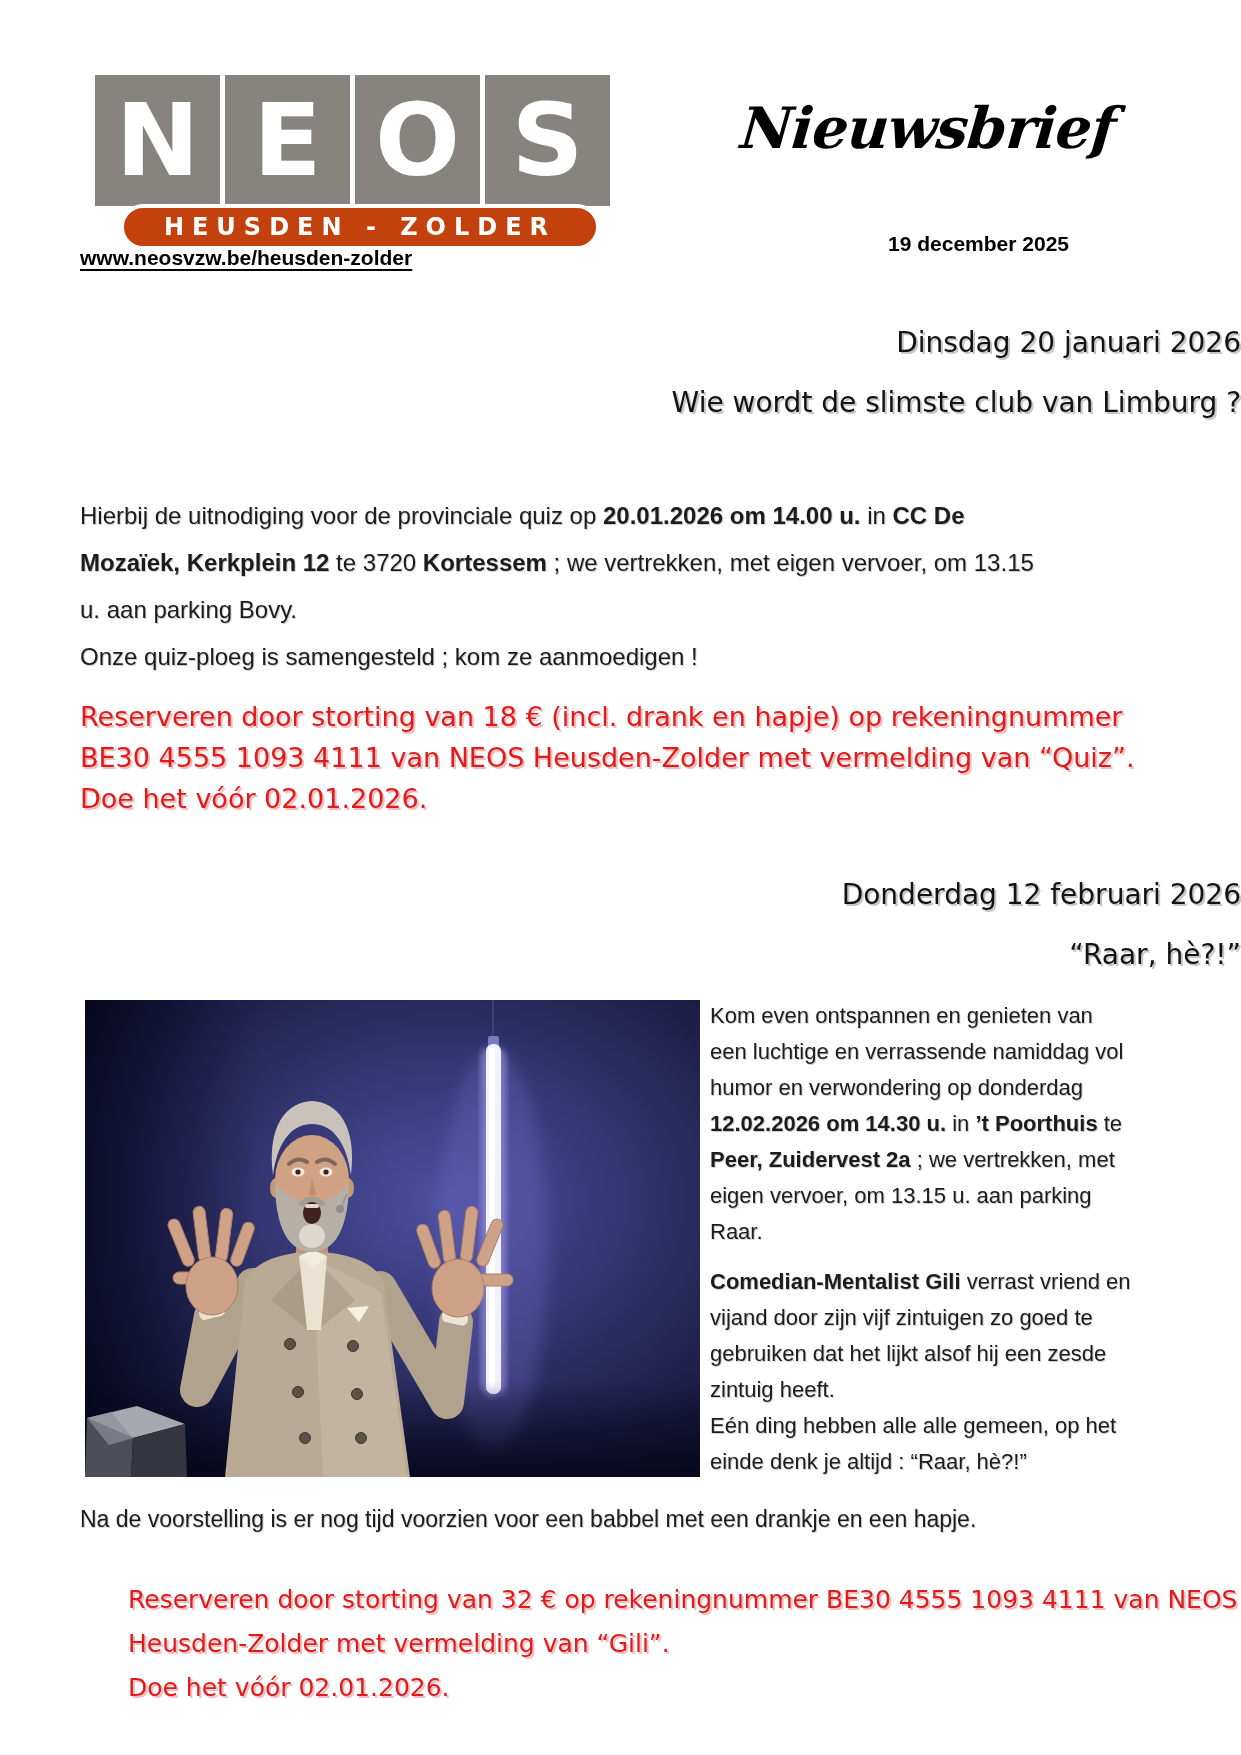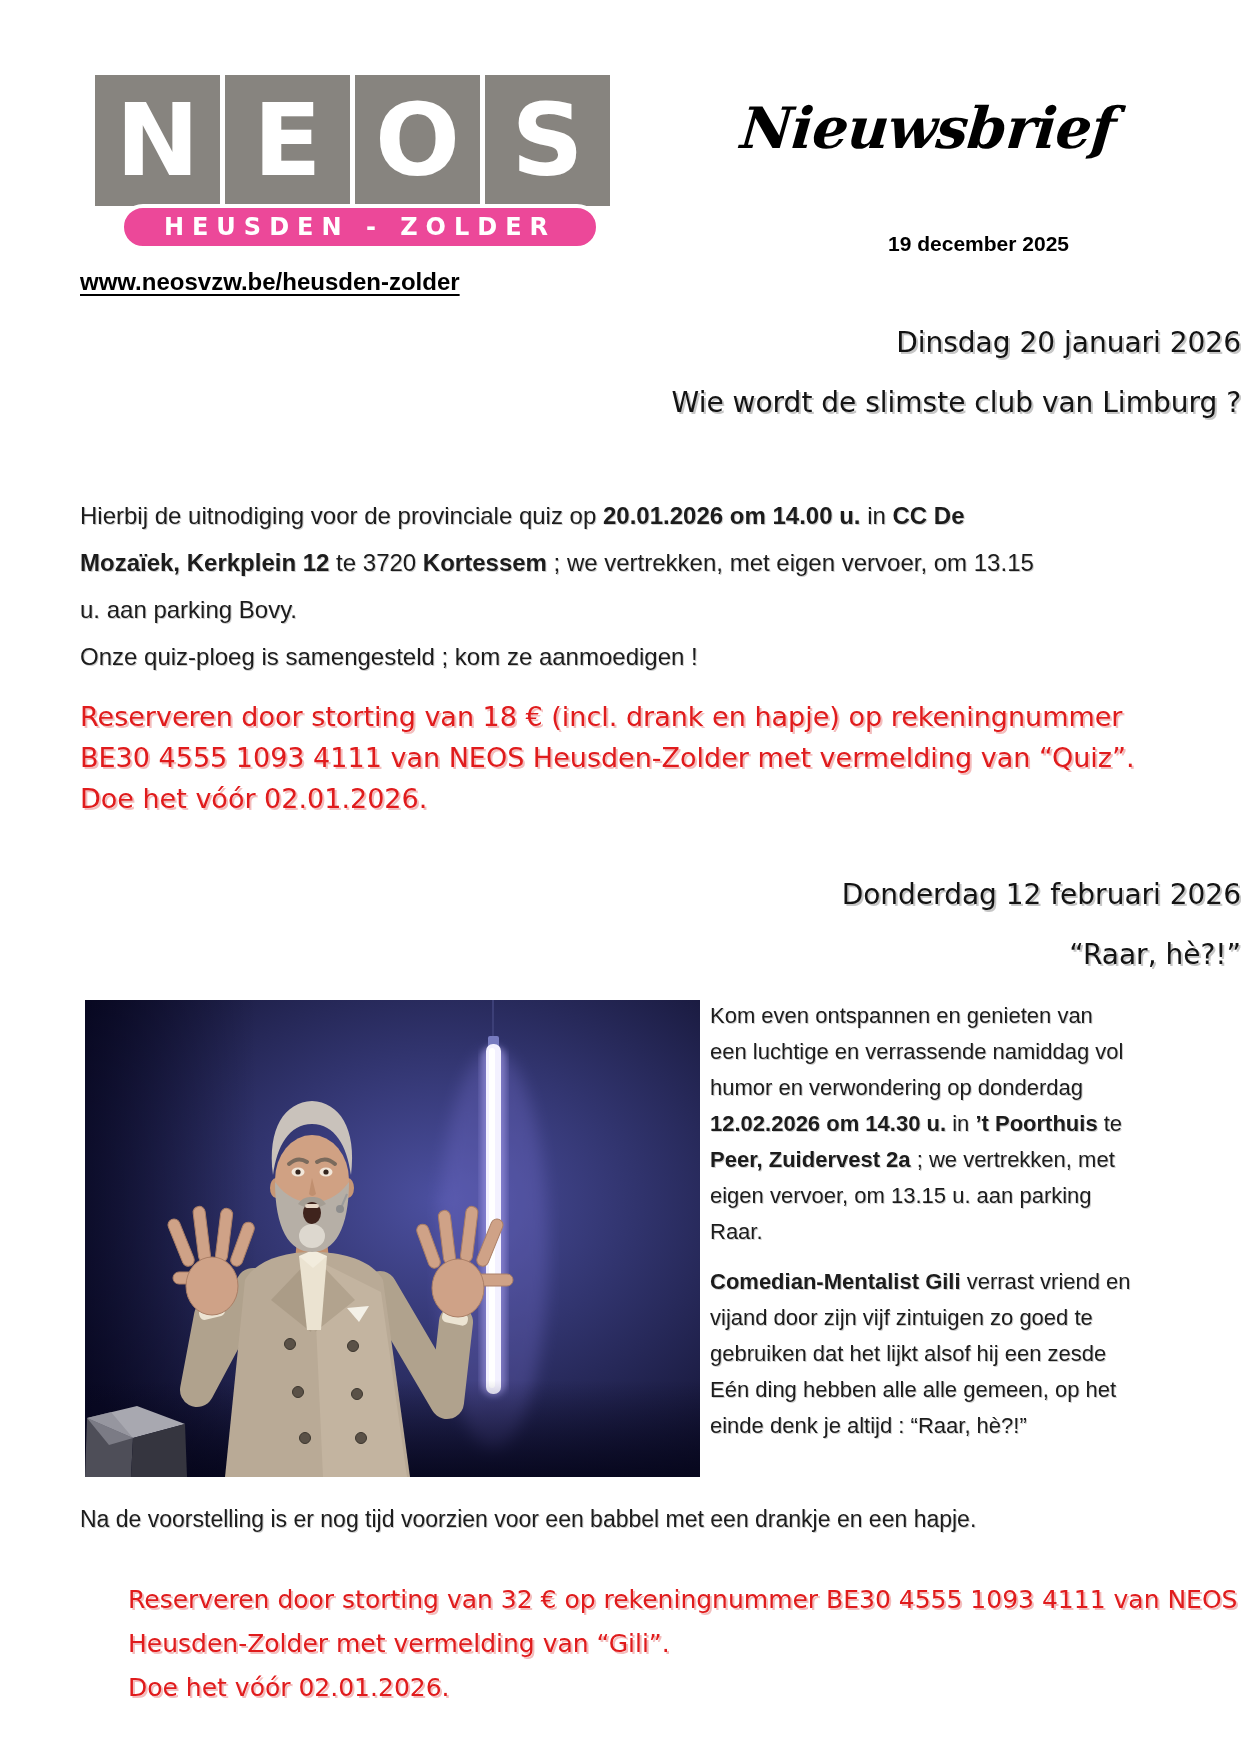--- a/index.html
+++ b/index.html
@@ -13,34 +13,34 @@
   .logo{position:absolute; left:95px; top:75px; width:515px; height:175px;}
   .squares{display:flex; gap:5px;}
   .sq{
     width:125px; height:131px; background:#87847f;
     display:flex; align-items:center; justify-content:center;
     color:#fff; font-family:"DejaVu Sans",sans-serif; font-weight:bold;
     font-size:100px; line-height:1; user-select:none;
   }
   .pill{
     position:absolute; left:25px; top:129px; width:480px; height:46px;
-    box-sizing:border-box; background:#ec4899; border:4px solid #fff;
+    box-sizing:border-box; background:#c2410c; border:4px solid #fff;
     border-radius:26px; display:flex; align-items:center; justify-content:center;
     color:#fff; font-family:"DejaVu Sans",sans-serif; font-weight:bold;
     font-size:24px; letter-spacing:8px; white-space:nowrap;
   }
   
   .script-title{
     position:absolute; right:126px; top:94px;
     font:italic bold 57px "DejaVu Serif",serif;
     transform:skewX(-5deg); letter-spacing:-1px; color:#000;
   }
   .issue-date{position:absolute; right:172px; top:232px; font-weight:bold; font-size:21px; color:#000;}
   .site{
-    position:absolute; left:80px; top:268px; font-weight:bold; font-size:24px; color:#000;
+    position:absolute; left:80px; top:246px; font-weight:bold; font-size:21px; color:#000;
     text-decoration:underline; text-decoration-thickness:2px; text-underline-offset:4px; cursor:pointer;
   }
   
   .h{
     position:absolute; left:0; width:100%; text-align:right;
     font-family:"DejaVu Sans",sans-serif; font-size:28px; color:#131313;
     text-shadow:2px 2px 0 #c6c6c6;
   }
   .h1a{top:326px}.h1b{top:386px}.h2a{top:878px}.h2b{top:938px}
   
@@ -236,20 +236,21 @@
       <div>humor en verwondering op donderdag</div>
       <div><span class="b">12.02.2026 om 14.30 u.</span><span> in </span><span class="b">’t Poorthuis</span><span> te</span></div>
       <div><span class="b">Peer, Zuidervest 2a</span><span> ; we vertrekken, met</span></div>
       <div>eigen vervoer, om 13.15 u. aan parking</div>
       <div>Raar.</div>
     </div>
   <div class="col2 col2b">
       <div><span class="b">Comedian-Mentalist Gili</span><span> verrast vriend en</span></div>
       <div>vijand door zijn vijf zintuigen zo goed te</div>
       <div>gebruiken dat het lijkt alsof hij een zesde</div>
+      <div>zintuig heeft.</div>
       <div>Eén ding hebben alle alle gemeen, op het</div>
       <div>einde denk je altijd : “Raar, hè?!”</div>
     </div>
 
   <div class="closing">Na de voorstelling is er nog tijd voorzien voor een babbel met een drankje en een hapje.</div>
   <div class="red red2">
       <div>Reserveren door storting van 32 € op rekeningnummer BE30 4555 1093 4111 van NEOS</div>
       <div>Heusden-Zolder met vermelding van “Gili”.</div>
       <div>Doe het vóór 02.01.2026.</div>
     </div>

